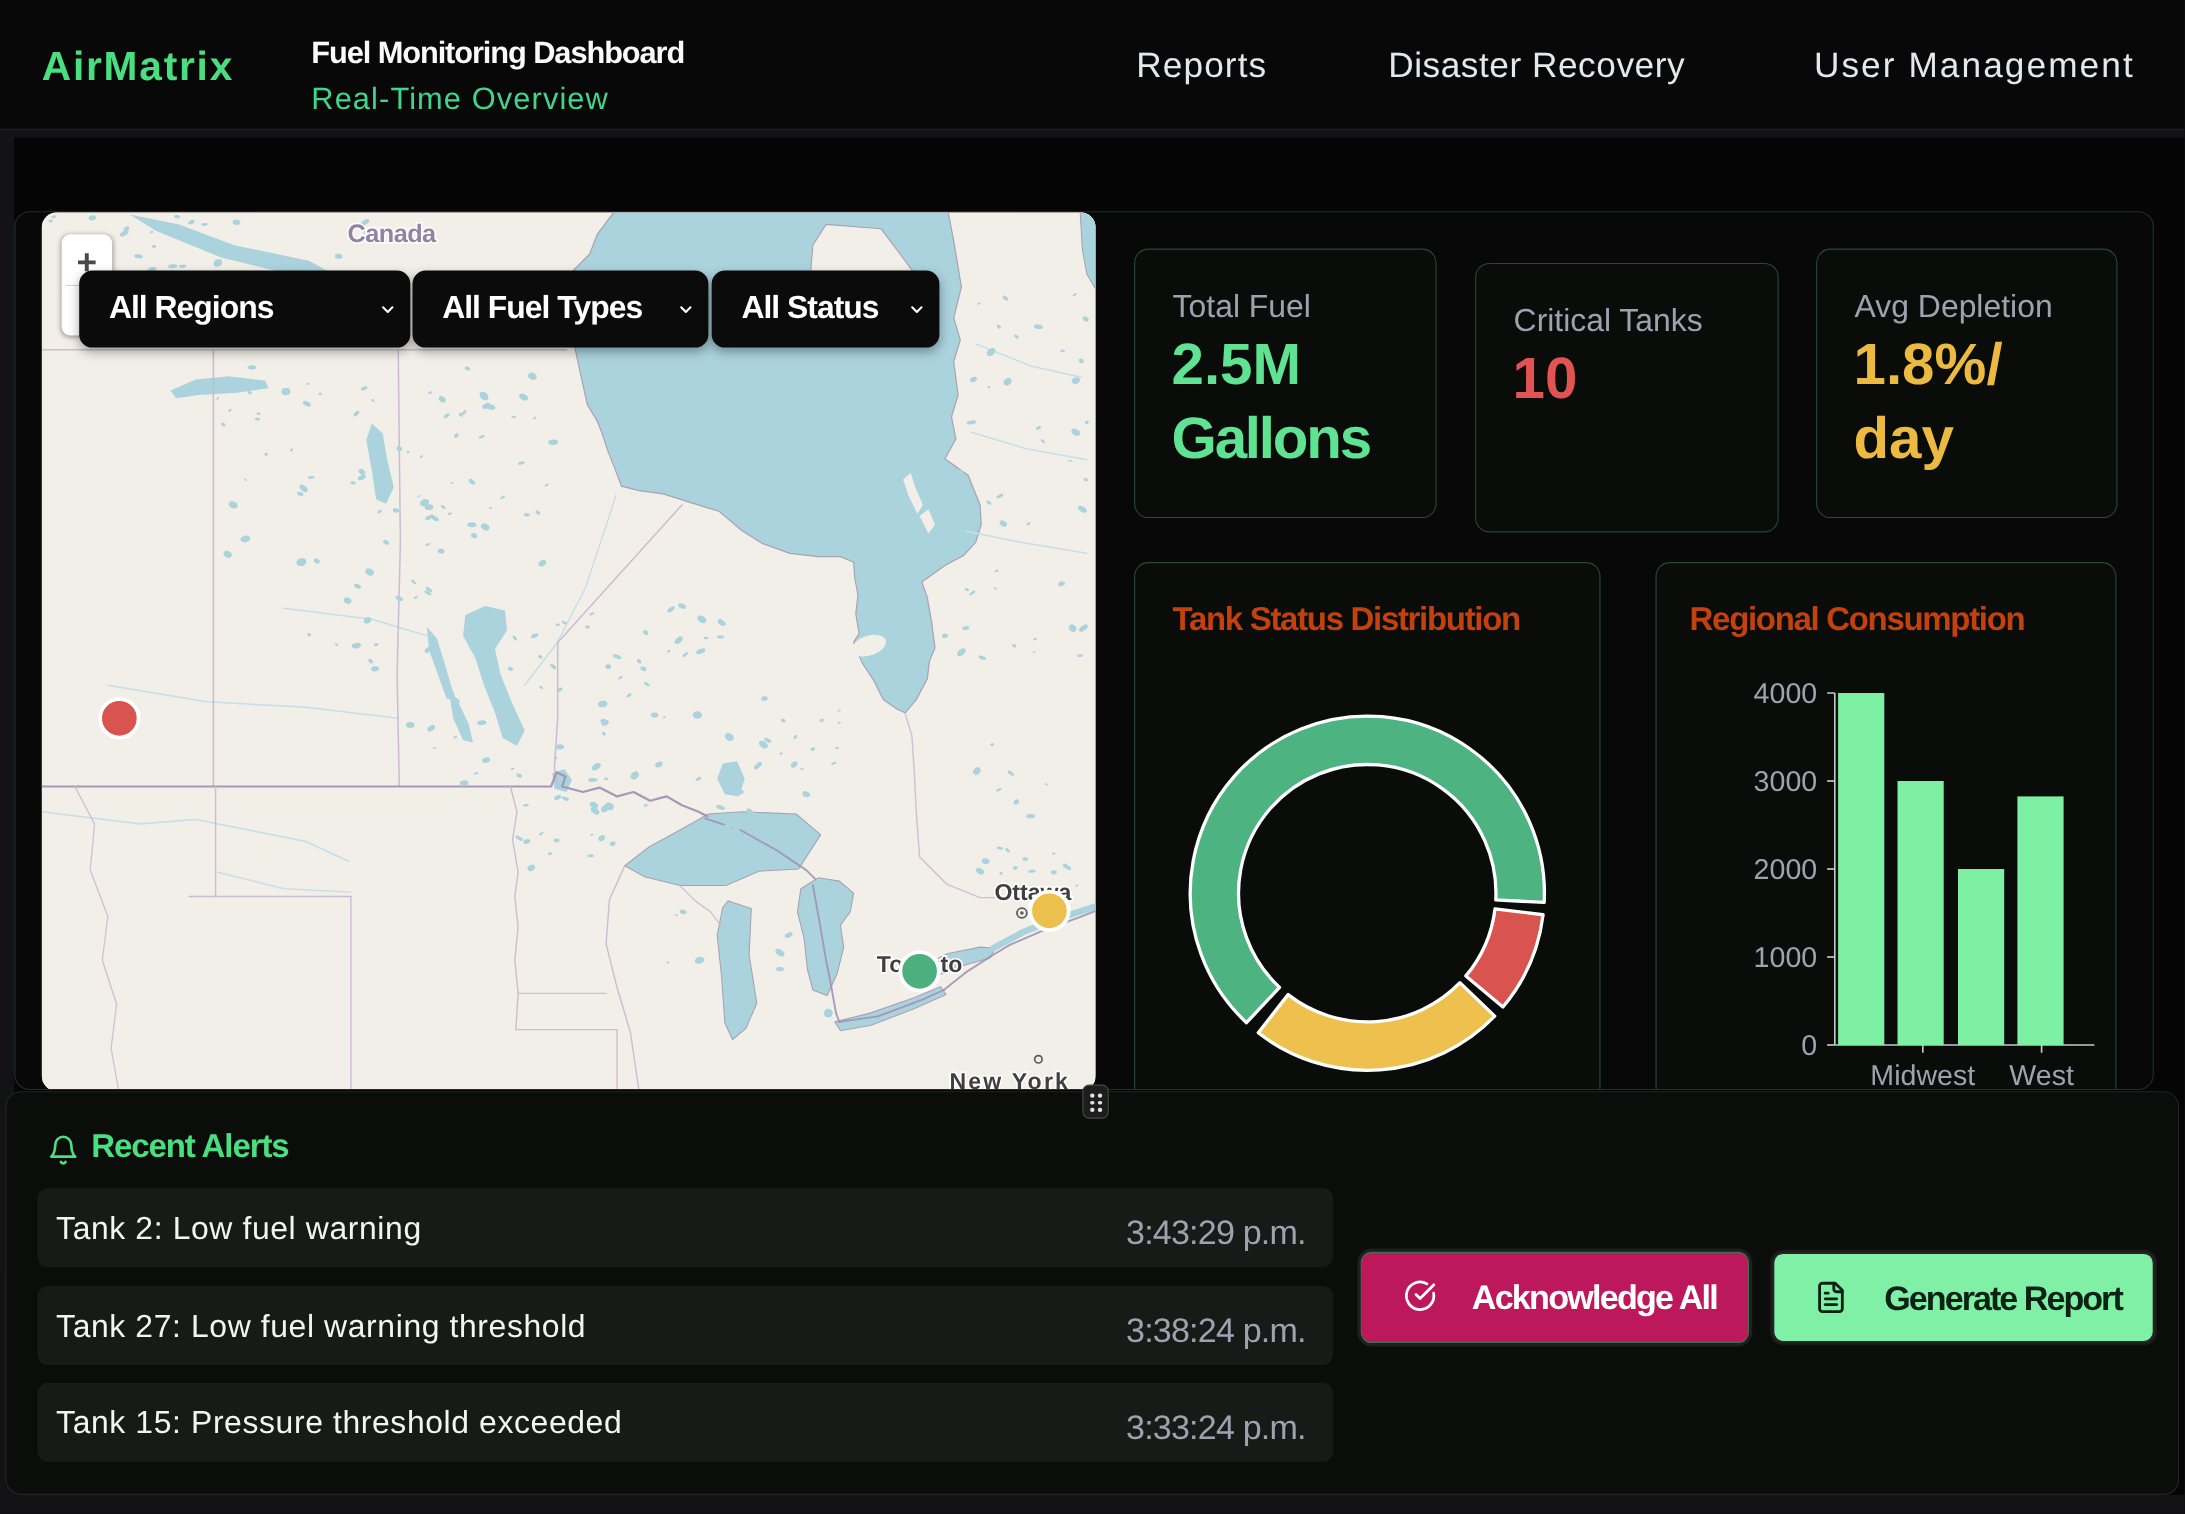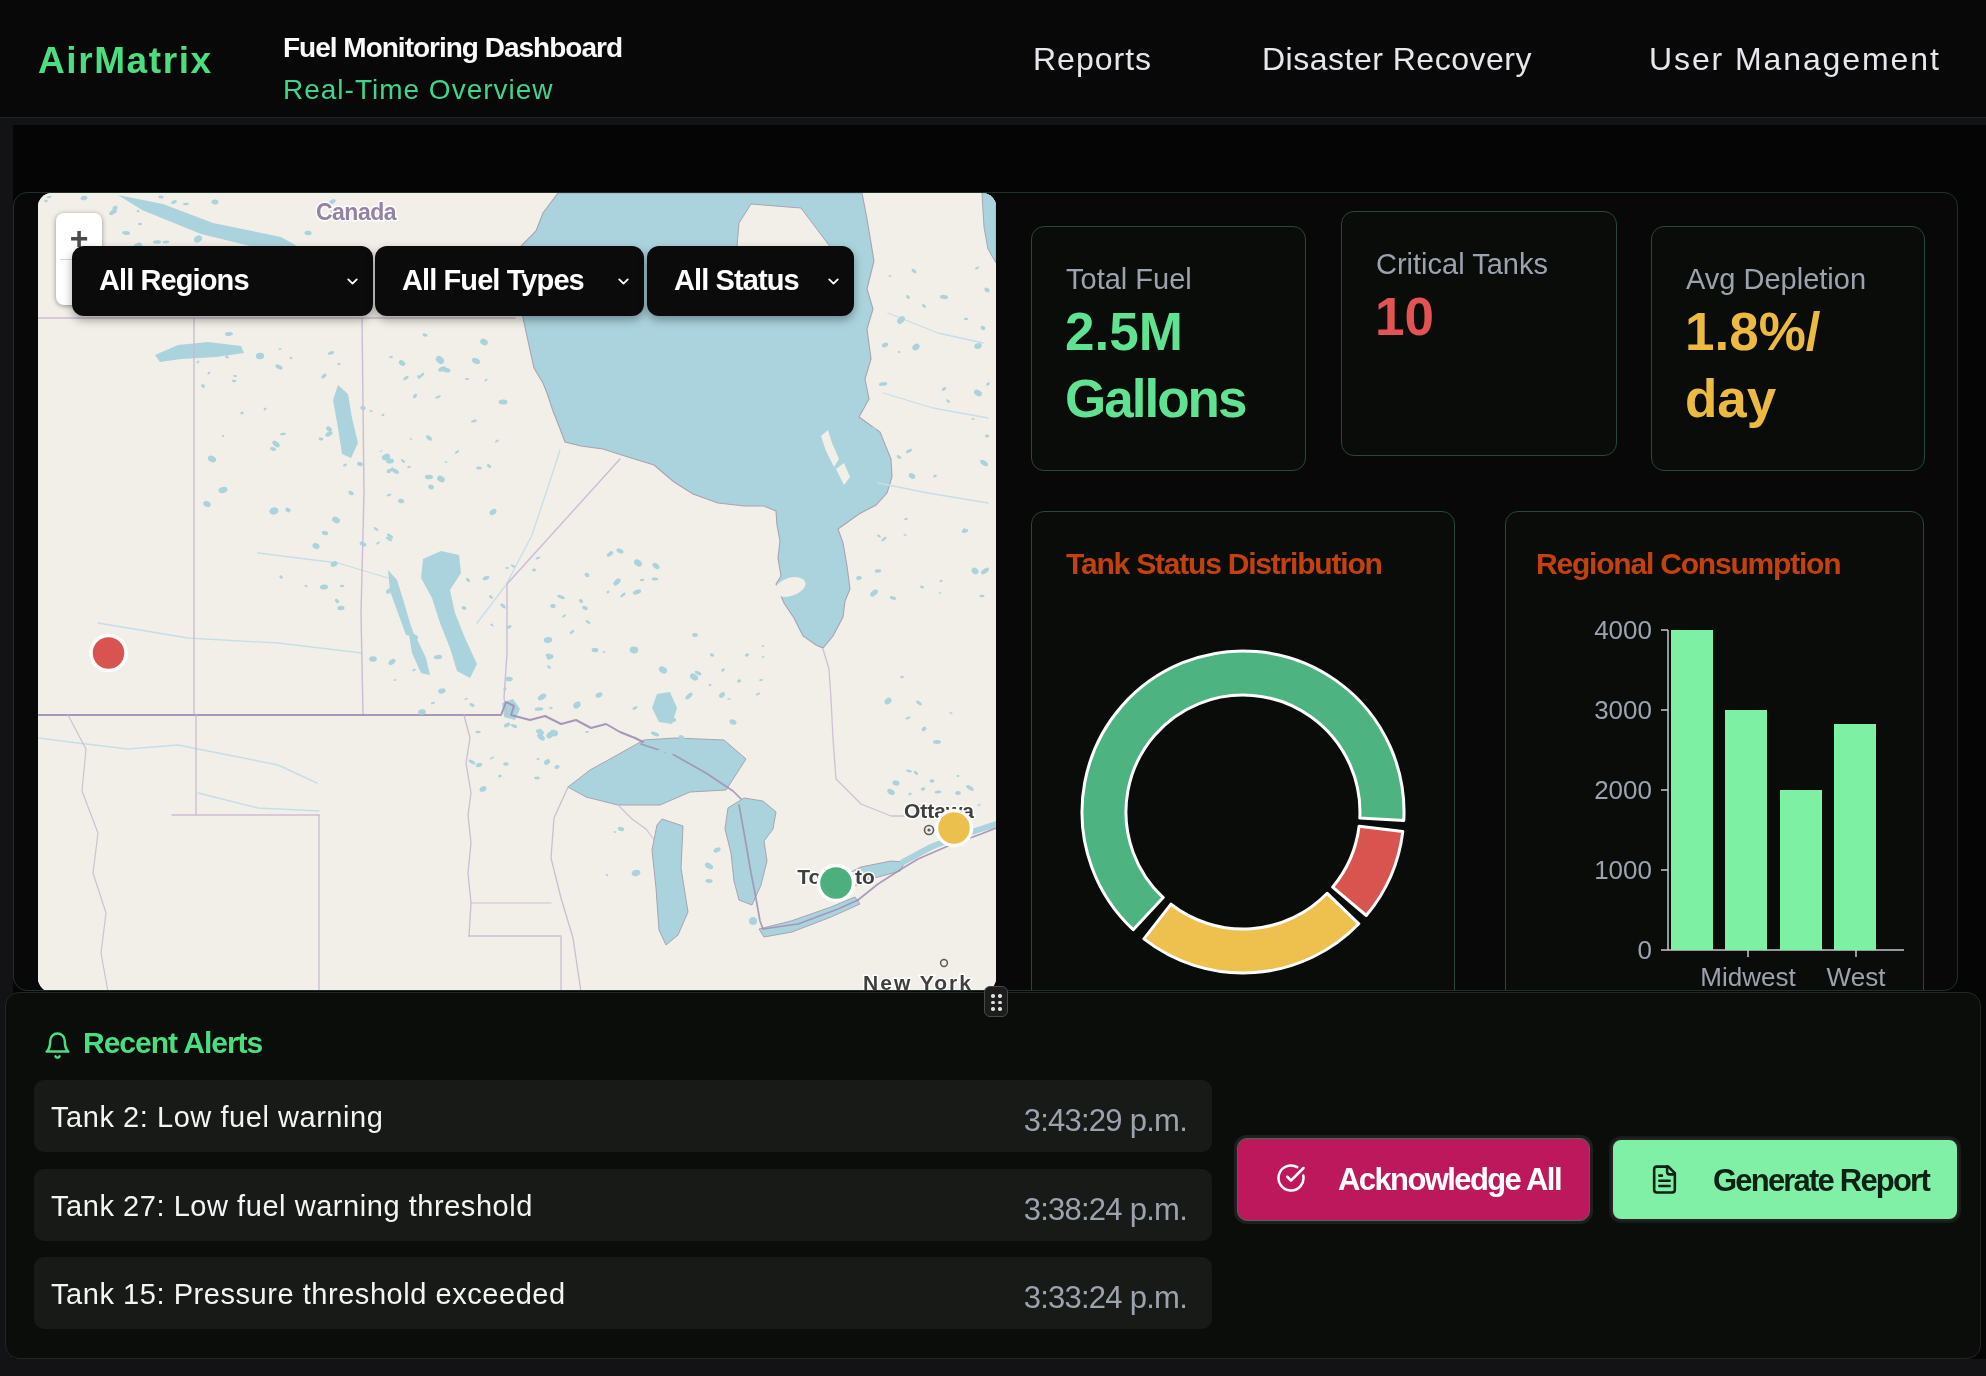--- a/index.html
+++ b/index.html
@@ -430,21 +430,21 @@
           <svg style="position:absolute;left:178px;top:27px" width="17" height="17" viewBox="0 0 24 24" fill="none" stroke="#ffffff" stroke-width="2.6" stroke-linecap="round" stroke-linejoin="round">
             <path d="m6 9 6 6 6-6"></path>
           </svg>
         </div>
   </div>
 
   <div class="card" style="left:1017px;top:33px;width:275px;height:245px">
     <div class="clabel">Total Fuel</div>
     <div class="cval" style="color:#5fe392">2.5M<br><span style="letter-spacing:-2px">Gallons</span></div>
   </div>
-  <div class="card" style="left:1327px;top:18px;width:276px;height:245px">
+  <div class="card" style="left:1327px;top:46px;width:276px;height:245px">
     <div class="clabel">Critical Tanks</div>
     <div class="cval" style="color:#e25454">10</div>
   </div>
   <div class="card" style="left:1637px;top:33px;width:274px;height:245px">
     <div class="clabel">Avg Depletion</div>
     <div class="cval" style="color:#ecba41">1.8%/<br>day</div>
   </div>
 
   <div class="chcard" style="left:1017px;width:424px">
     <div class="chtitle">Tank Status Distribution</div>

